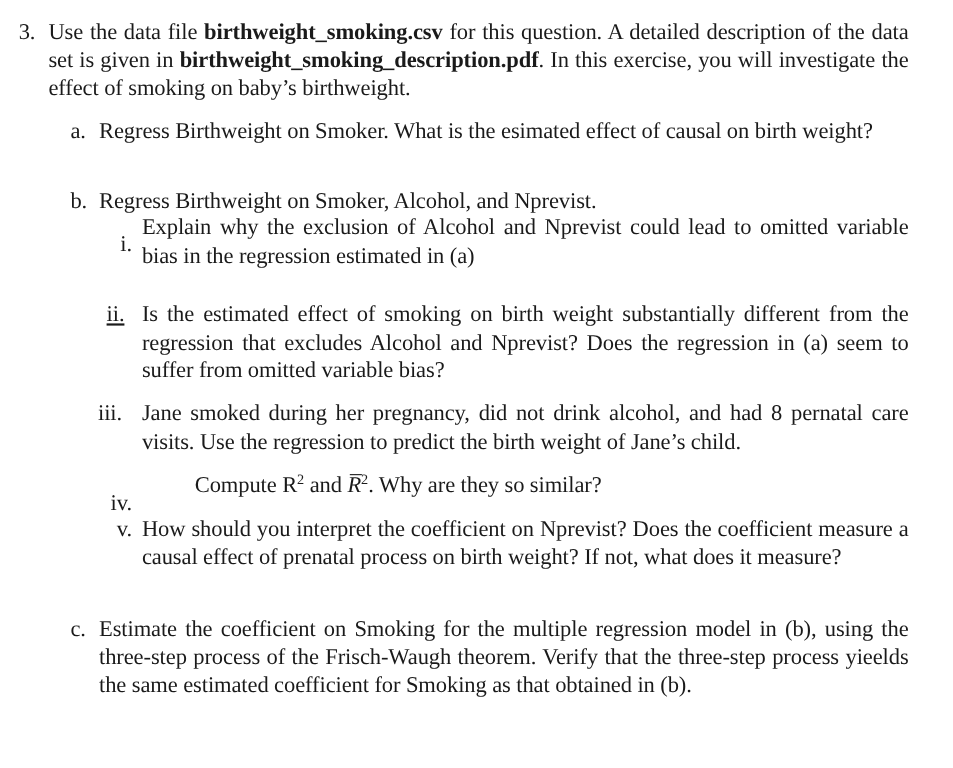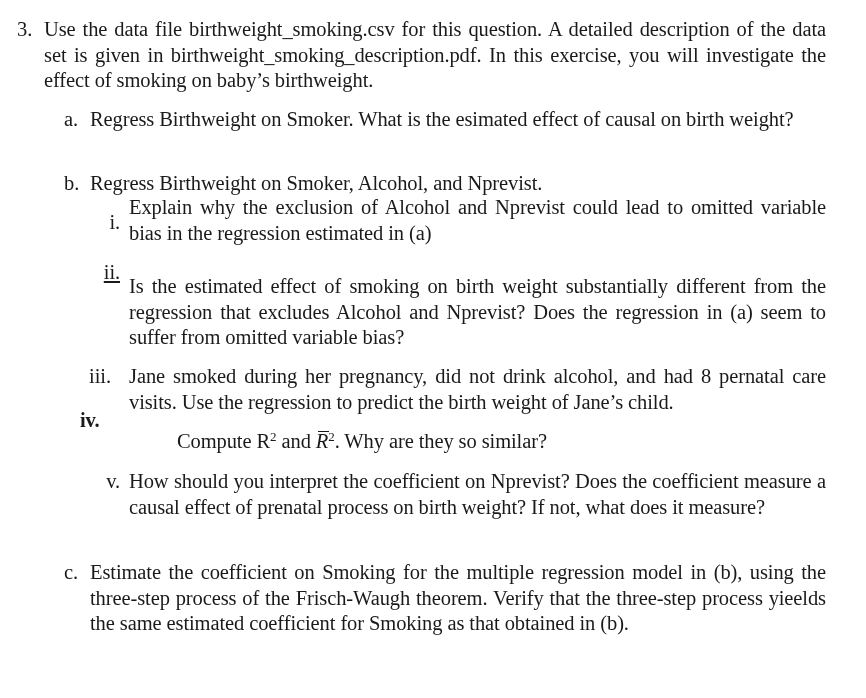--- a/index.html
+++ b/index.html
@@ -11,21 +11,21 @@
   .doc {
     position: absolute; left: 0; top: 0; width: 866px;
     font-family: "Liberation Serif", "DejaVu Serif", serif;
     font-size: 20.5px;
     line-height: 25.5px;
     letter-spacing: -0.1px;
   }
   .item { position: absolute; text-align: justify; text-align-last: left; }
   .num { position: absolute; }
   .em { }
-  .b { font-weight: normal; }
+  .b { font-weight: bold; }
   .rbar { position: relative; display: inline-block; font-style: italic; }
   .rbar::before {
     content: ""; position: absolute; left: 2px; right: -1px; top: 2px;
     border-top: 1.2px solid #1a1a1a;
   }
   sup { font-size: 13px; line-height: 0; vertical-align: 7px; }
 </style>
 </head>
 <body>
 
@@ -44,29 +44,29 @@
   <span class="num" style="left:64px; top:171px;">b.</span>
   <div class="item" style="left:90px; top:171px; width:736px;">
     <span>Regress </span><span class="em">Birthweight</span><span> on </span><span class="em">Smoker</span><span>, </span><span class="em">Alcohol</span><span>, and </span><span class="em">Nprevist</span><span>.</span>
   </div>
 
   <span class="num" style="left:100px; top:210px; width:20px; text-align:right;">i.</span>
   <div class="item" style="left:129px; top:195px; width:697px;">
     <span>Explain why the exclusion of </span><span class="em">Alcohol</span><span> and </span><span class="em">Nprevist</span><span> could lead to omitted variable bias in the regression estimated in (a)</span>
   </div>
 
-  <span class="num" style="left:90px; top:260px; width:30px; text-align:right;text-decoration:underline;">ii.</span>
+  <span class="num" style="left:90px; top:274px; width:30px; text-align:center;text-decoration:underline;">ii.</span>
   <div class="item" style="left:129px; top:274px; width:697px;">
     <span>Is the estimated effect of smoking on birth weight substantially different from the regression that excludes </span><span class="em">Alcohol</span><span> and </span><span class="em">Nprevist</span><span>? Does the regression in (a) seem to suffer from omitted variable bias?</span>
   </div>
 
   <span class="num" style="left:80px; top:364px; width:40px; text-align:center;">iii.</span>
   <div class="item" style="left:129px; top:364px; width:697px;">Jane smoked during her pregnancy, did not drink alcohol, and had 8 pernatal care visits. Use the regression to predict the birth weight of Jane’s child.</div>
 
-  <span class="num" style="left:80px; top:408px; width:40px; text-align:left;font-weight:bold;">iv.</span>
+  <span class="num" style="left:80px; top:446px; width:40px; text-align:right;">iv.</span>
   <div class="item" style="left:129px; top:429px; width:697px;margin-left:48px;">
     <span>Compute </span><span class="em">R</span><sup>2</sup><span> and </span><span class="rbar">R</span><sup>2</sup><span>. Why are they so similar?</span>
   </div>
 
   <span class="num" style="left:90px; top:469px; width:30px; text-align:right;">v.</span>
   <div class="item" style="left:129px; top:469px; width:697px;">
     <span>How should you interpret the coefficient on </span><span class="em">Nprevist</span><span>? Does the coefficient measure a causal effect of prenatal process on birth weight? If not, what does it measure?</span>
   </div>
 
   <span class="num" style="left:64px; top:560px;">c.</span>

